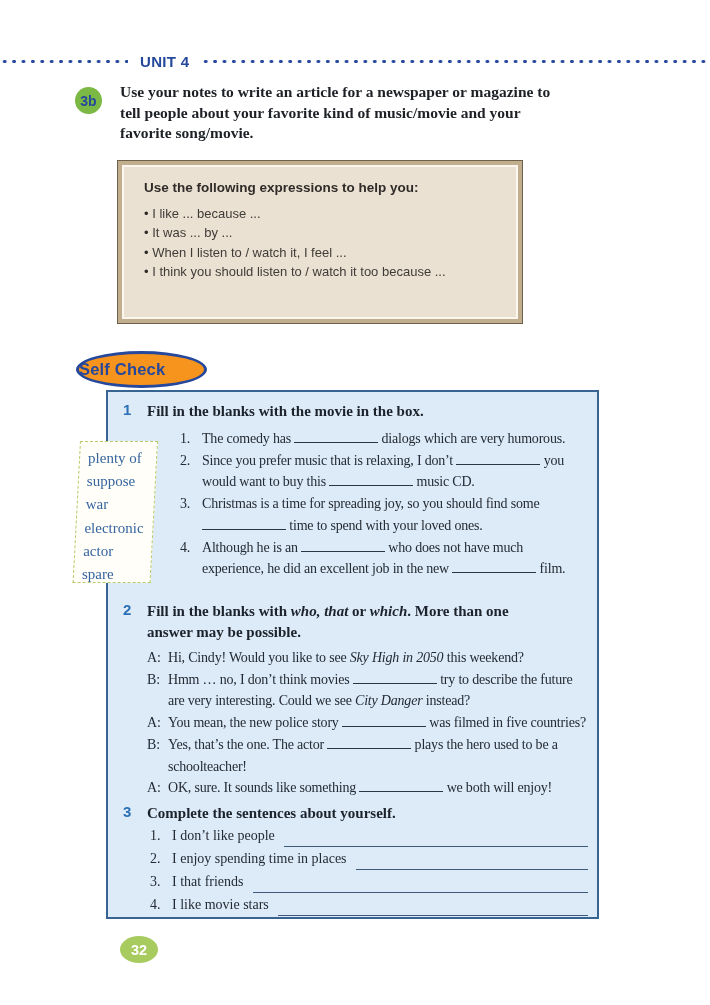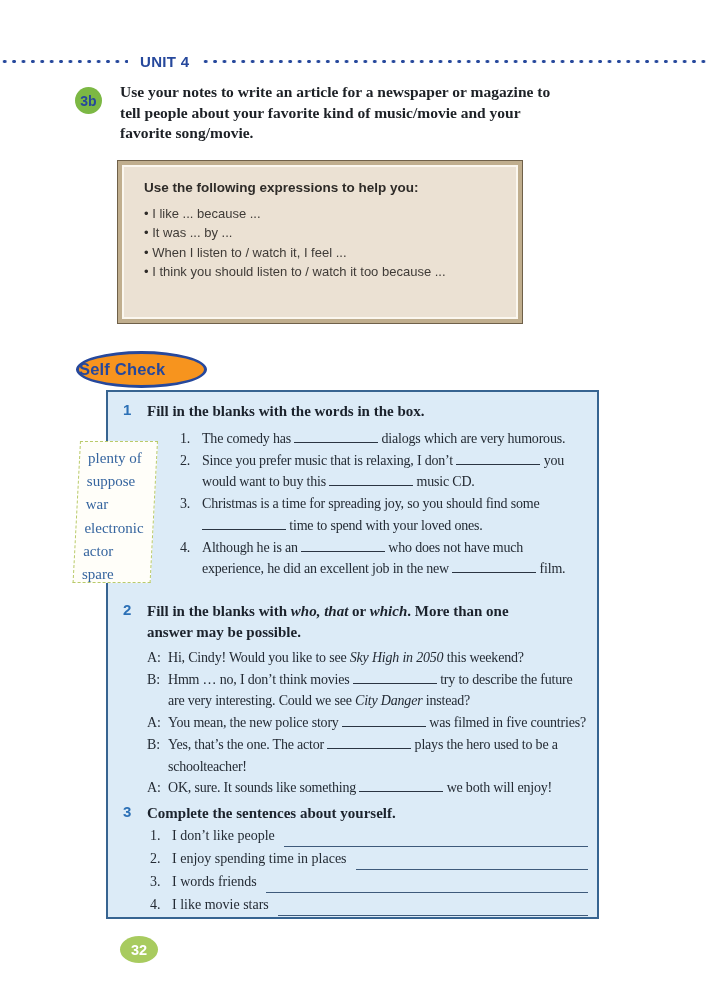--- a/index.html
+++ b/index.html
@@ -126,21 +126,21 @@
   </div>
 
   <div class="selfcheck">
     <span>Self Check</span>
   </div>
 
   <div class="panel">
 
     <div class="ex-head ex1-head">
       <span class="ex-num">1</span>
-      <span class="ex-title">Fill in the blanks with the words in the box.</span>
+      <span class="ex-title">Fill in the blanks with the movie in the box.</span>
     </div>
     <div class="ex1-list">
 
         <div class="num-row">
           <span class="row-num">1.</span>
           <span class="row-text">The comedy has <span class="blank"></span> dialogs which are very humorous.</span>
         </div>
 
         <div class="num-row">
           <span class="row-num">2.</span>
@@ -209,21 +209,21 @@
         </div>
 
         <div class="ex3-row">
           <span class="row-num">2.</span>
           <span class="ex3-text">I enjoy spending time in places</span>
           <span class="fill-line"></span>
         </div>
 
         <div class="ex3-row">
           <span class="row-num">3.</span>
-          <span class="ex3-text">I words friends</span>
+          <span class="ex3-text">I that friends</span>
           <span class="fill-line"></span>
         </div>
 
         <div class="ex3-row">
           <span class="row-num">4.</span>
           <span class="ex3-text">I like movie stars</span>
           <span class="fill-line"></span>
         </div>
       </div>
 

